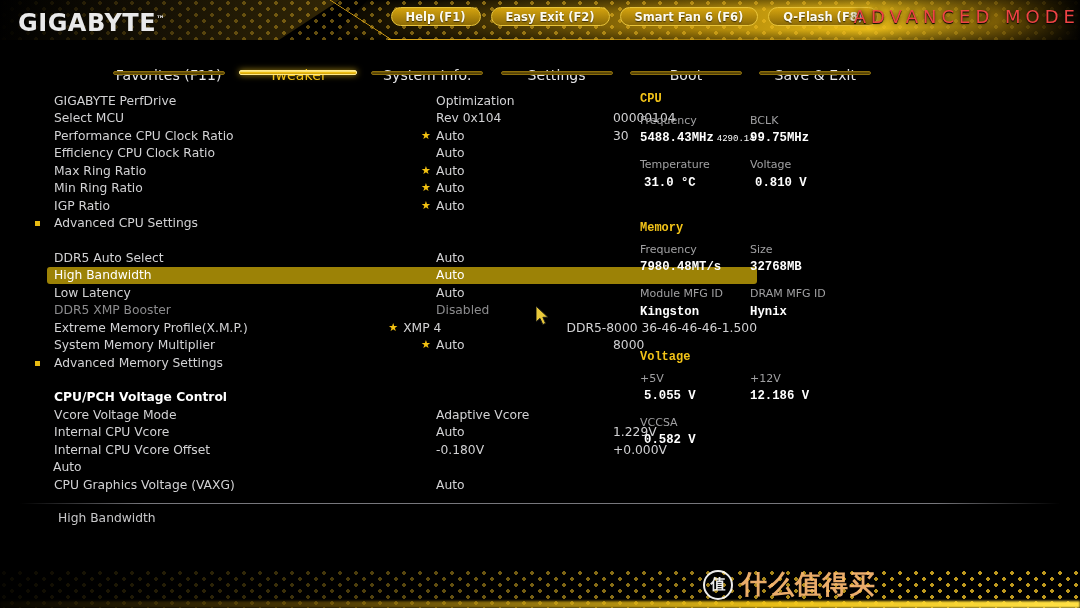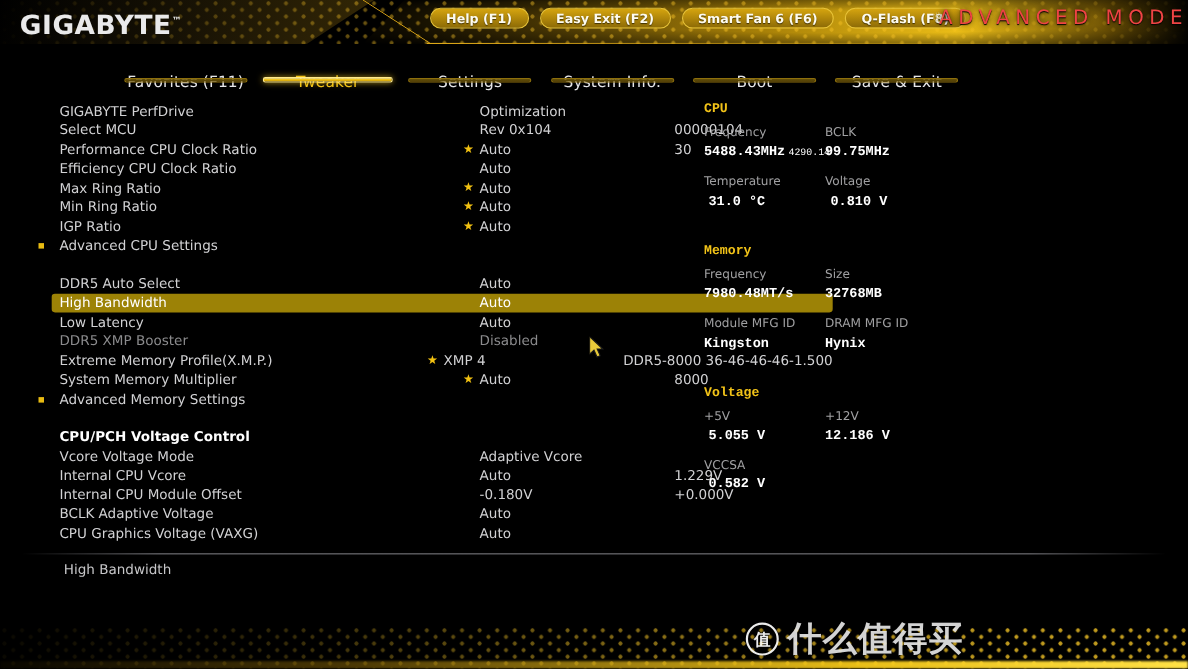--- a/index.html
+++ b/index.html
@@ -241,21 +241,21 @@
     opacity: .92; pointer-events: none;
   }
   .wm-logo {
     width: 30px; height: 30px; border-radius: 50%;
     border: 2.5px solid #ffffff;
     display: flex; align-items: center; justify-content: center;
     color: #ffffff; font-size: 15px; font-weight: 700;
     font-family: "DejaVu Sans", sans-serif;
   }
   .wm-text {
-    color: #e5e5e5; font-size: 31px; font-weight: 700;
+    color: #fdba74; font-size: 26px; font-weight: 700;
     font-family: "DejaVu Sans", sans-serif; letter-spacing: 1px;
   }
 
   
   .cursor { position: absolute; left: 536px; top: 306px; z-index: 20; pointer-events: none; }
 </style>
 </head>
 <body>
 
 <div id="app">
@@ -282,25 +282,25 @@
   <div class="tabs" id="tabs">
       <div class="tab">
         <span class="tab-label">Favorites (F11)</span>
         <span class="tab-underline"></span>
       </div>
       <div class="tab active">
         <span class="tab-label">Tweaker</span>
         <span class="tab-underline"></span>
       </div>
       <div class="tab">
+        <span class="tab-label">System Info.</span>
+        <span class="tab-underline"></span>
+      </div>
+      <div class="tab">
         <span class="tab-label">Settings</span>
-        <span class="tab-underline"></span>
-      </div>
-      <div class="tab">
-        <span class="tab-label">System Info.</span>
         <span class="tab-underline"></span>
       </div>
       <div class="tab">
         <span class="tab-label">Boot</span>
         <span class="tab-underline"></span>
       </div>
       <div class="tab">
         <span class="tab-label">Save &amp; Exit</span>
         <span class="tab-underline"></span>
       </div>
@@ -403,26 +403,25 @@
         <span class="rn">Vcore Voltage Mode</span>
         <span class="rv"><span>Adaptive Vcore</span></span>
         <span class="rv2"></span>
       </div>
       <div class="row">
         <span class="rn">Internal CPU Vcore</span>
         <span class="rv"><span>Auto</span></span>
         <span class="rv2">1.229V</span>
       </div>
       <div class="row">
-        <span class="rn">Internal CPU Module Offset</span>
+        <span class="rn">Internal CPU Vcore Offset</span>
         <span class="rv"><span>-0.180V</span></span>
         <span class="rv2">+0.000V</span>
       </div>
       <div class="row">
-        <span class="rn">BCLK Adaptive Voltage</span>
         <span class="rv"><span>Auto</span></span>
         <span class="rv2"></span>
       </div>
       <div class="row">
         <span class="rn">CPU Graphics Voltage (VAXG)</span>
         <span class="rv"><span>Auto</span></span>
         <span class="rv2"></span>
       </div>
     </div>
 

